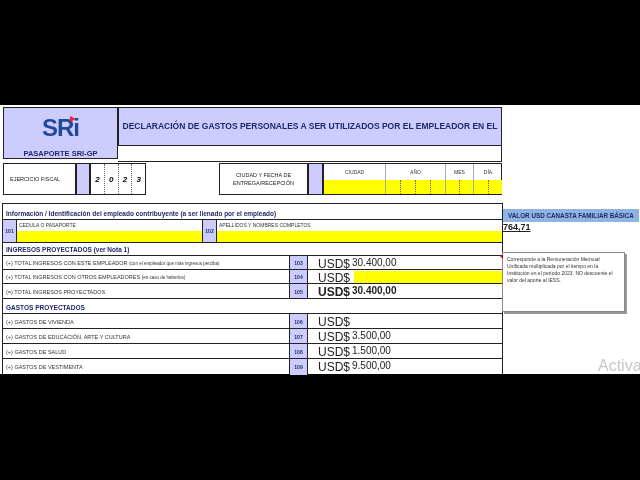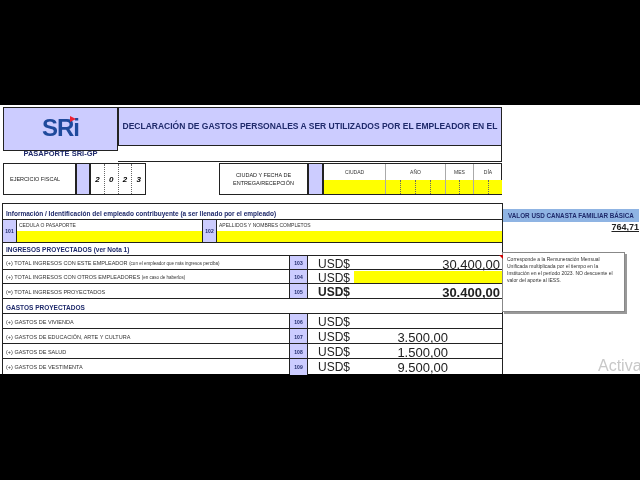--- a/index.html
+++ b/index.html
@@ -6,31 +6,31 @@
   body { width:640px; height:480px; background:#000; position:relative; overflow:hidden; font-family:"Liberation Sans", sans-serif; }
   .sheet { position:absolute; left:0; top:105px; width:640px; height:269px; background:#fff; }
   .abs { position:absolute; box-sizing:border-box; }
   .lav { background:#ccccff; }
   .yel { background:#ffff00; }
   .b { border:1px solid #222; }
   .hdr-title { color:#1f2a6b; font-weight:bold; font-size:8.5px; text-align:center; line-height:13px; }
   .tiny { font-size:5px; color:#333; }
   .code { font-size:5px; color:#1f2a6b; font-weight:bold; display:flex; align-items:center; justify-content:center; }
   .usd { font-size:12px; color:#222; }
-  .val { font-size:13px; color:#222; text-align:right; }
+  .val { font-size:10px; color:#222; text-align:left; }
   .row-label { font-size:5.5px; color:#333; padding-left:4px; display:flex; align-items:center; }
   .sec { font-size:6.5px; color:#1f2a6b; font-weight:bold; padding-left:4px; display:flex; align-items:center; }
   .dot { border-left:1px dotted #666; }
 </style>
 </head>
 <body>
 
 <div class="sheet">
 
-  <div class="abs lav b" style="left:3px;top:2px;width:115px;height:44px;">
+  <div class="abs lav b" style="left:3px;top:2px;width:115px;height:52px;">
     <div class="abs" style="left:38px;top:6px;font-size:24px;font-weight:bold;color:#1f4a9c;letter-spacing:-1px;">SRi</div>
     <div class="abs" style="left:66px;top:8px;width:0;height:0;border-left:6px solid #e23;border-top:3px solid transparent;border-bottom:3px solid transparent;"></div>
     <div class="abs" style="left:0;top:41px;width:113px;text-align:center;font-size:7.5px;font-weight:bold;color:#1f2a6b;">PASAPORTE SRI-GP</div>
   </div>
 
   <div class="abs lav b" style="left:118px;top:2px;width:384px;height:39px;display:flex;flex-direction:column;justify-content:center;">
     <div class="hdr-title">DECLARACIÓN DE GASTOS PERSONALES A SER UTILIZADOS POR EL EMPLEADOR EN EL</div>
   </div>
   <div class="abs" style="left:118px;top:41px;width:384px;height:16px;border-right:1px solid #222;border-bottom:1px solid #222;"></div>
 
@@ -128,19 +128,19 @@
     <div class="abs val" style="left:350px;top:1px;width:96px;">1.500,00</div>
   </div>
   <div class="abs" style="left:2px;top:253px;width:501px;height:16px;border-top:1px solid #222;">
     <div class="abs row-label" style="left:0;top:0;width:288px;height:15px;border-right:1px solid #222;">(+) GASTOS DE VESTIMENTA</div>
     <div class="abs lav code" style="left:288px;top:0;width:18px;height:16px;border-right:1px solid #222;">109</div>
     <div class="abs usd" style="left:316px;top:1px;">USD$</div>
     <div class="abs val" style="left:350px;top:1px;width:96px;">9.500,00</div>
   </div>
 
   <div class="abs" style="left:503px;top:104px;width:136px;height:13px;background:#8fb4e3;color:#1f2a6b;font-size:6.3px;font-weight:bold;display:flex;align-items:center;justify-content:center;">VALOR USD CANASTA FAMILIAR BÁSICA</div>
-  <div class="abs" style="left:503px;top:117px;width:136px;text-align:right;font-size:9px;font-weight:bold;color:#222;text-decoration:underline;">764,71</div>
+  <div class="abs" style="left:503px;top:117px;width:136px;text-align:left;font-size:9px;font-weight:bold;color:#222;text-decoration:underline;">764,71</div>
 
   <div class="abs" style="left:502px;top:147px;width:123px;height:60px;background:#fff;border:1px solid #888;box-shadow:2px 2px 0 #999;padding:3px 4px;font-size:5px;line-height:7px;color:#333;">Corresponde a la Remuneración Mensual Unificada multiplicada por el tiempo en la Institución en el período 2023. NO descuente el valor del aporte al IESS.</div>
   <div class="abs" style="left:499px;top:150px;width:0;height:0;border-left:4px solid transparent;border-top:4px solid #c00;"></div>
 
   <div class="abs" style="left:598px;top:252px;font-size:16px;color:#c8c8c8;">Activar</div>
 </div>
 
 </body></html>

